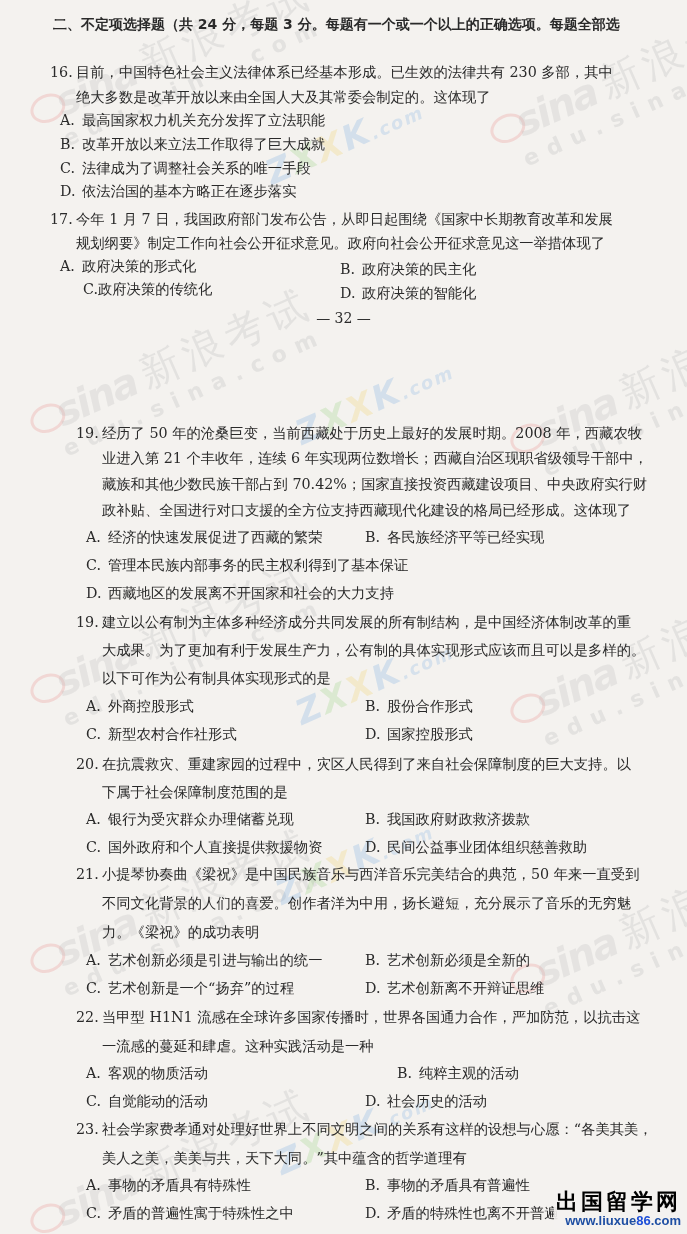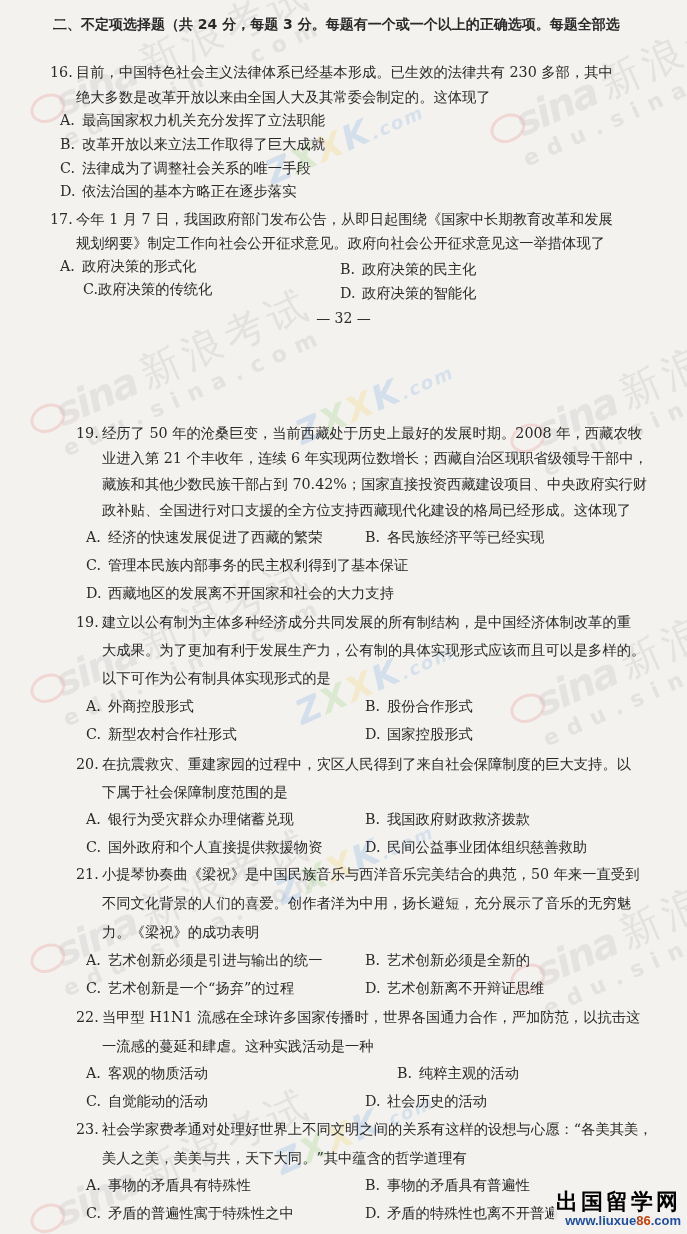--- a/index.html
+++ b/index.html
@@ -44,21 +44,21 @@
   .line { position: absolute; font-size: 14.3px; line-height: 20px; white-space: nowrap; margin-left: 16px; }
   .bold { font-weight: bold; font-family: "DejaVu Sans", sans-serif; font-size: 14px; }
   .qnum { display: inline-block; width: 26px; }
   .opt { position: absolute; font-size: 14.3px; white-space: nowrap; }
   .opt .letter { display: inline-block; width: 22px; }
   .pagenum { position: absolute; left: 0; right: 0; text-align: center; font-size: 14px; }
 
   .brand { position: absolute; right: 4px; bottom: 6px; text-align: right; background: rgba(244,242,239,0.9); padding: 0 2px; }
   .brand .cn-name { font-family: "DejaVu Sans", sans-serif; font-size: 22px; font-weight: bold; color: #000000; letter-spacing: 3px; line-height: 24px; }
   .brand .site { font-family: "Liberation Sans", sans-serif; font-size: 13px; font-weight: bold; color: #1f4fa3; line-height: 14px; }
-  .brand .site .hl { color: #c2410c; }
+  .brand .site .hl { color: #1d4ed8; }
 </style>
 </head>
 <body>
 
 <div class="page">
 
   <div class="wm-layer">
     <div class="wm" style="left:20px; top:90px;">
       <span class="eye"></span><span class="logo">sina</span><span class="cn">新浪考试</span>
       <span class="url">edu.sina.com</span>

